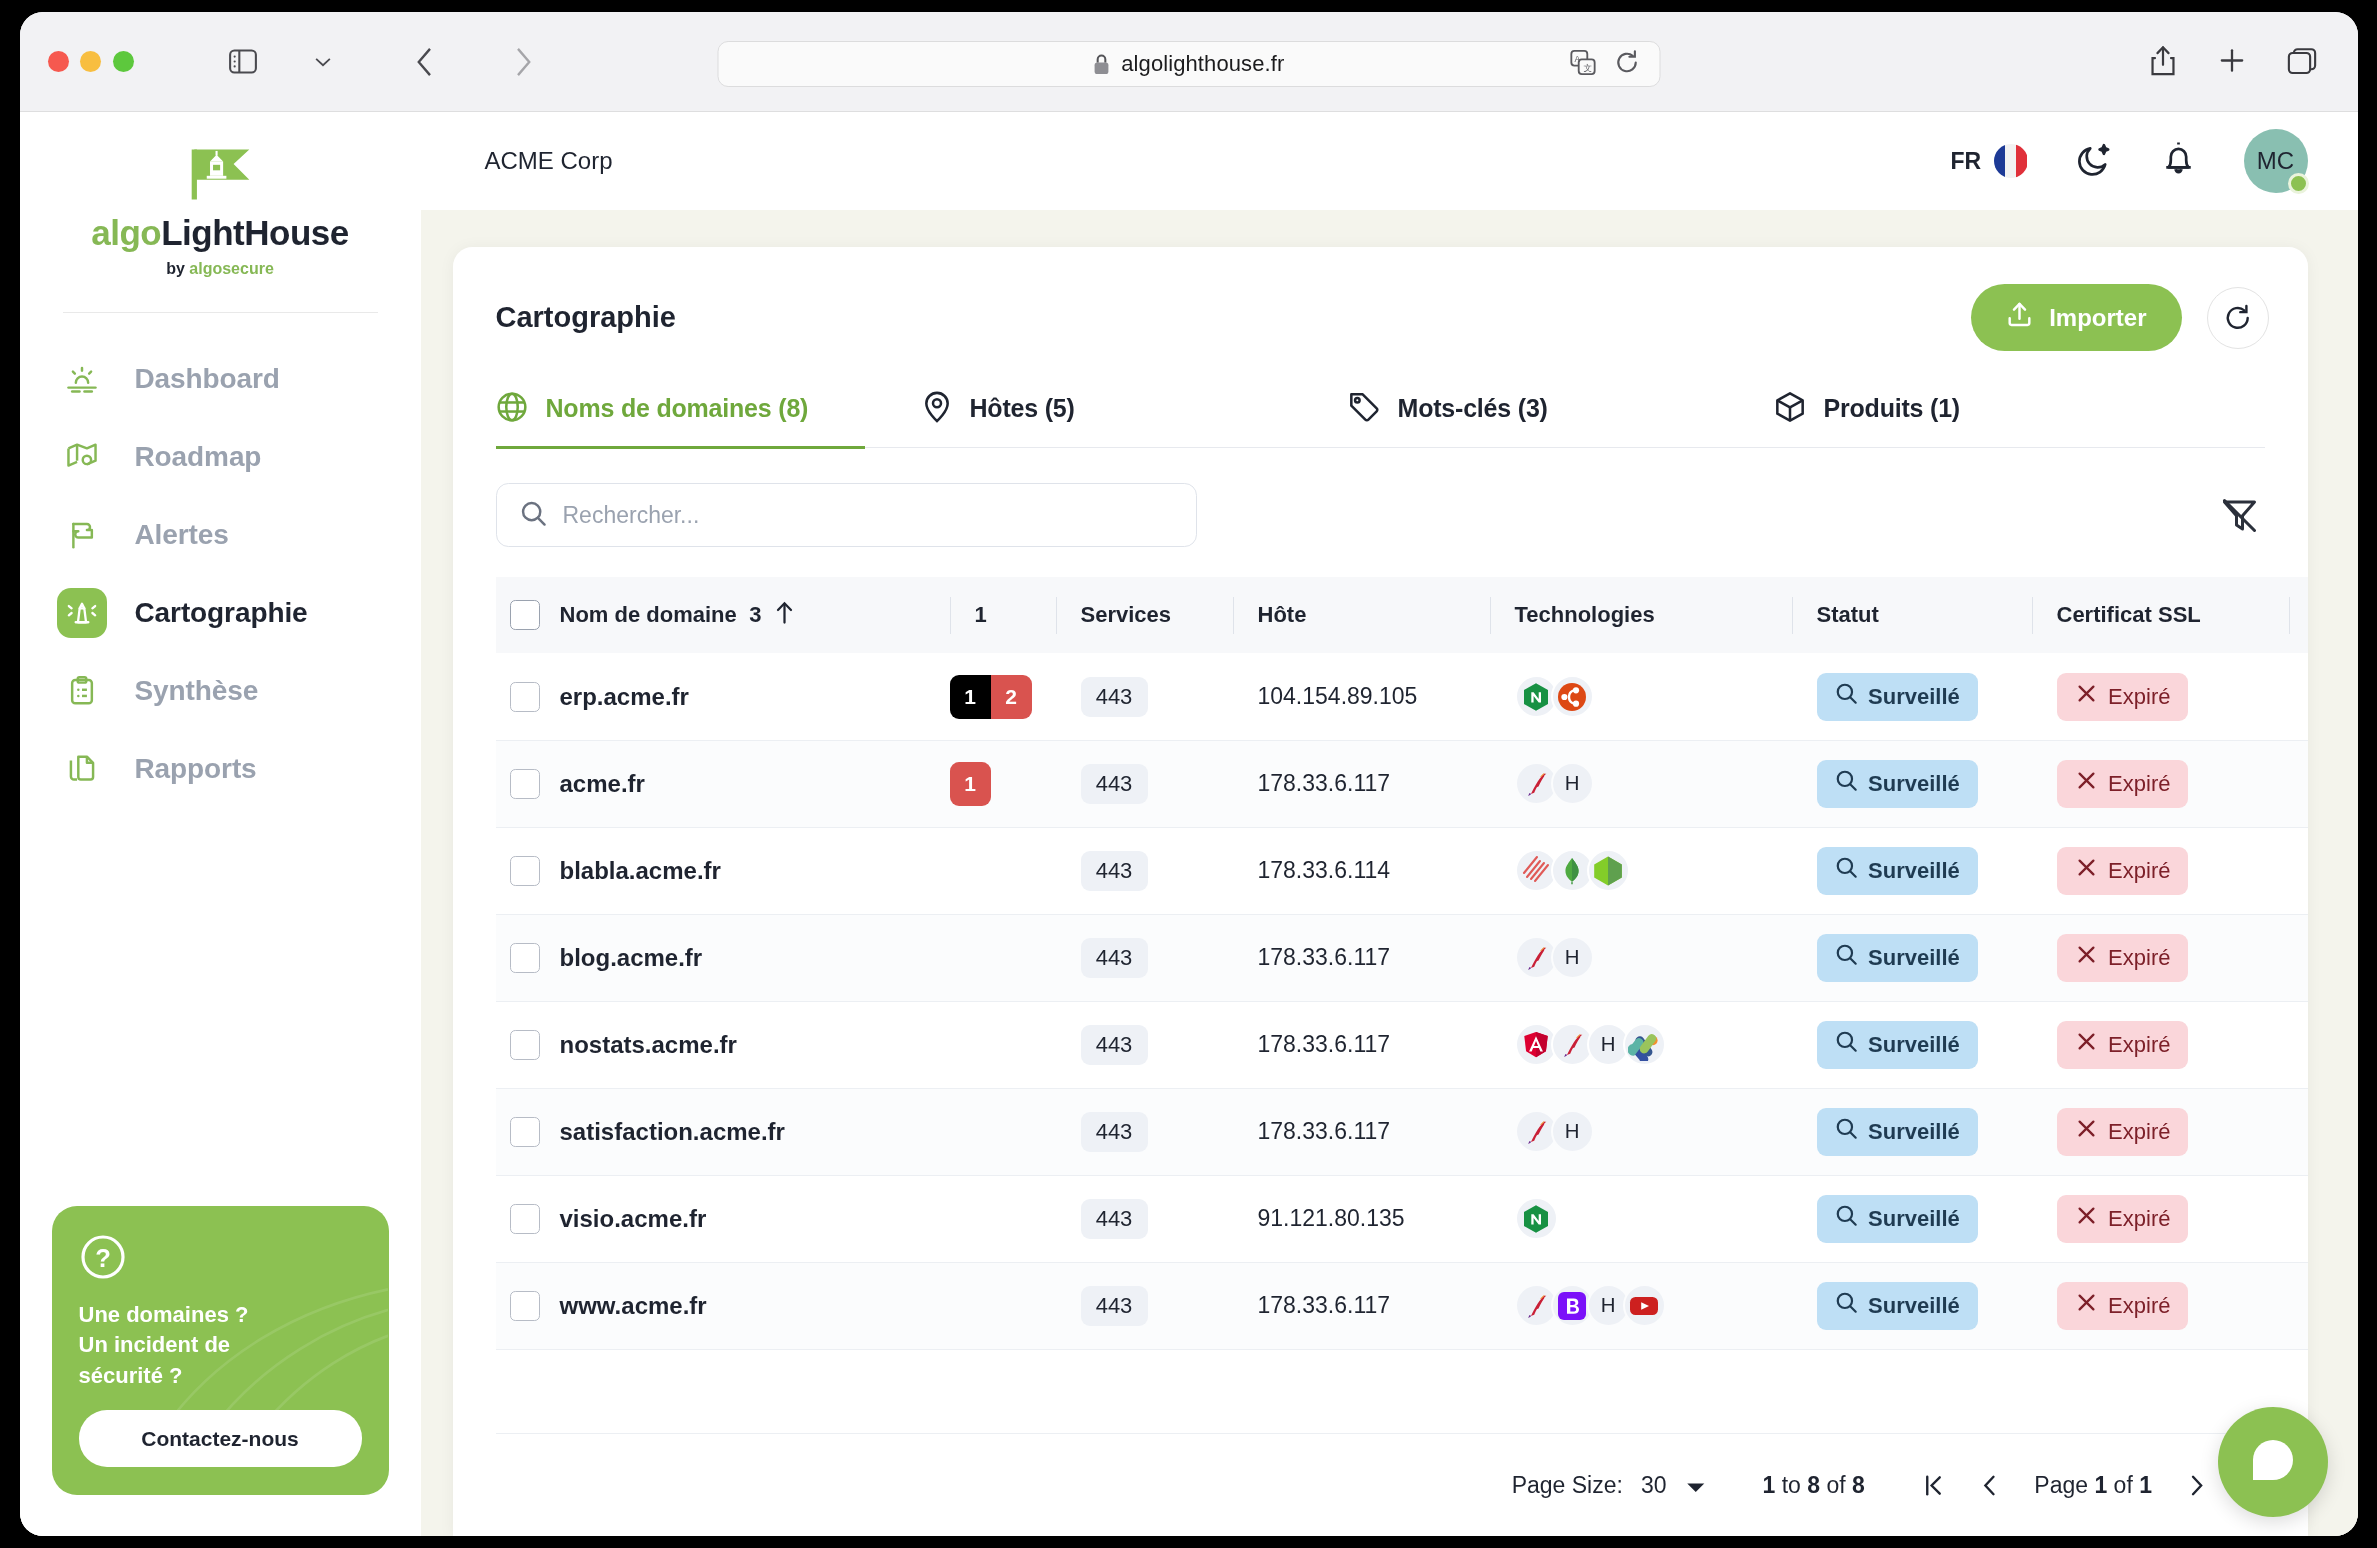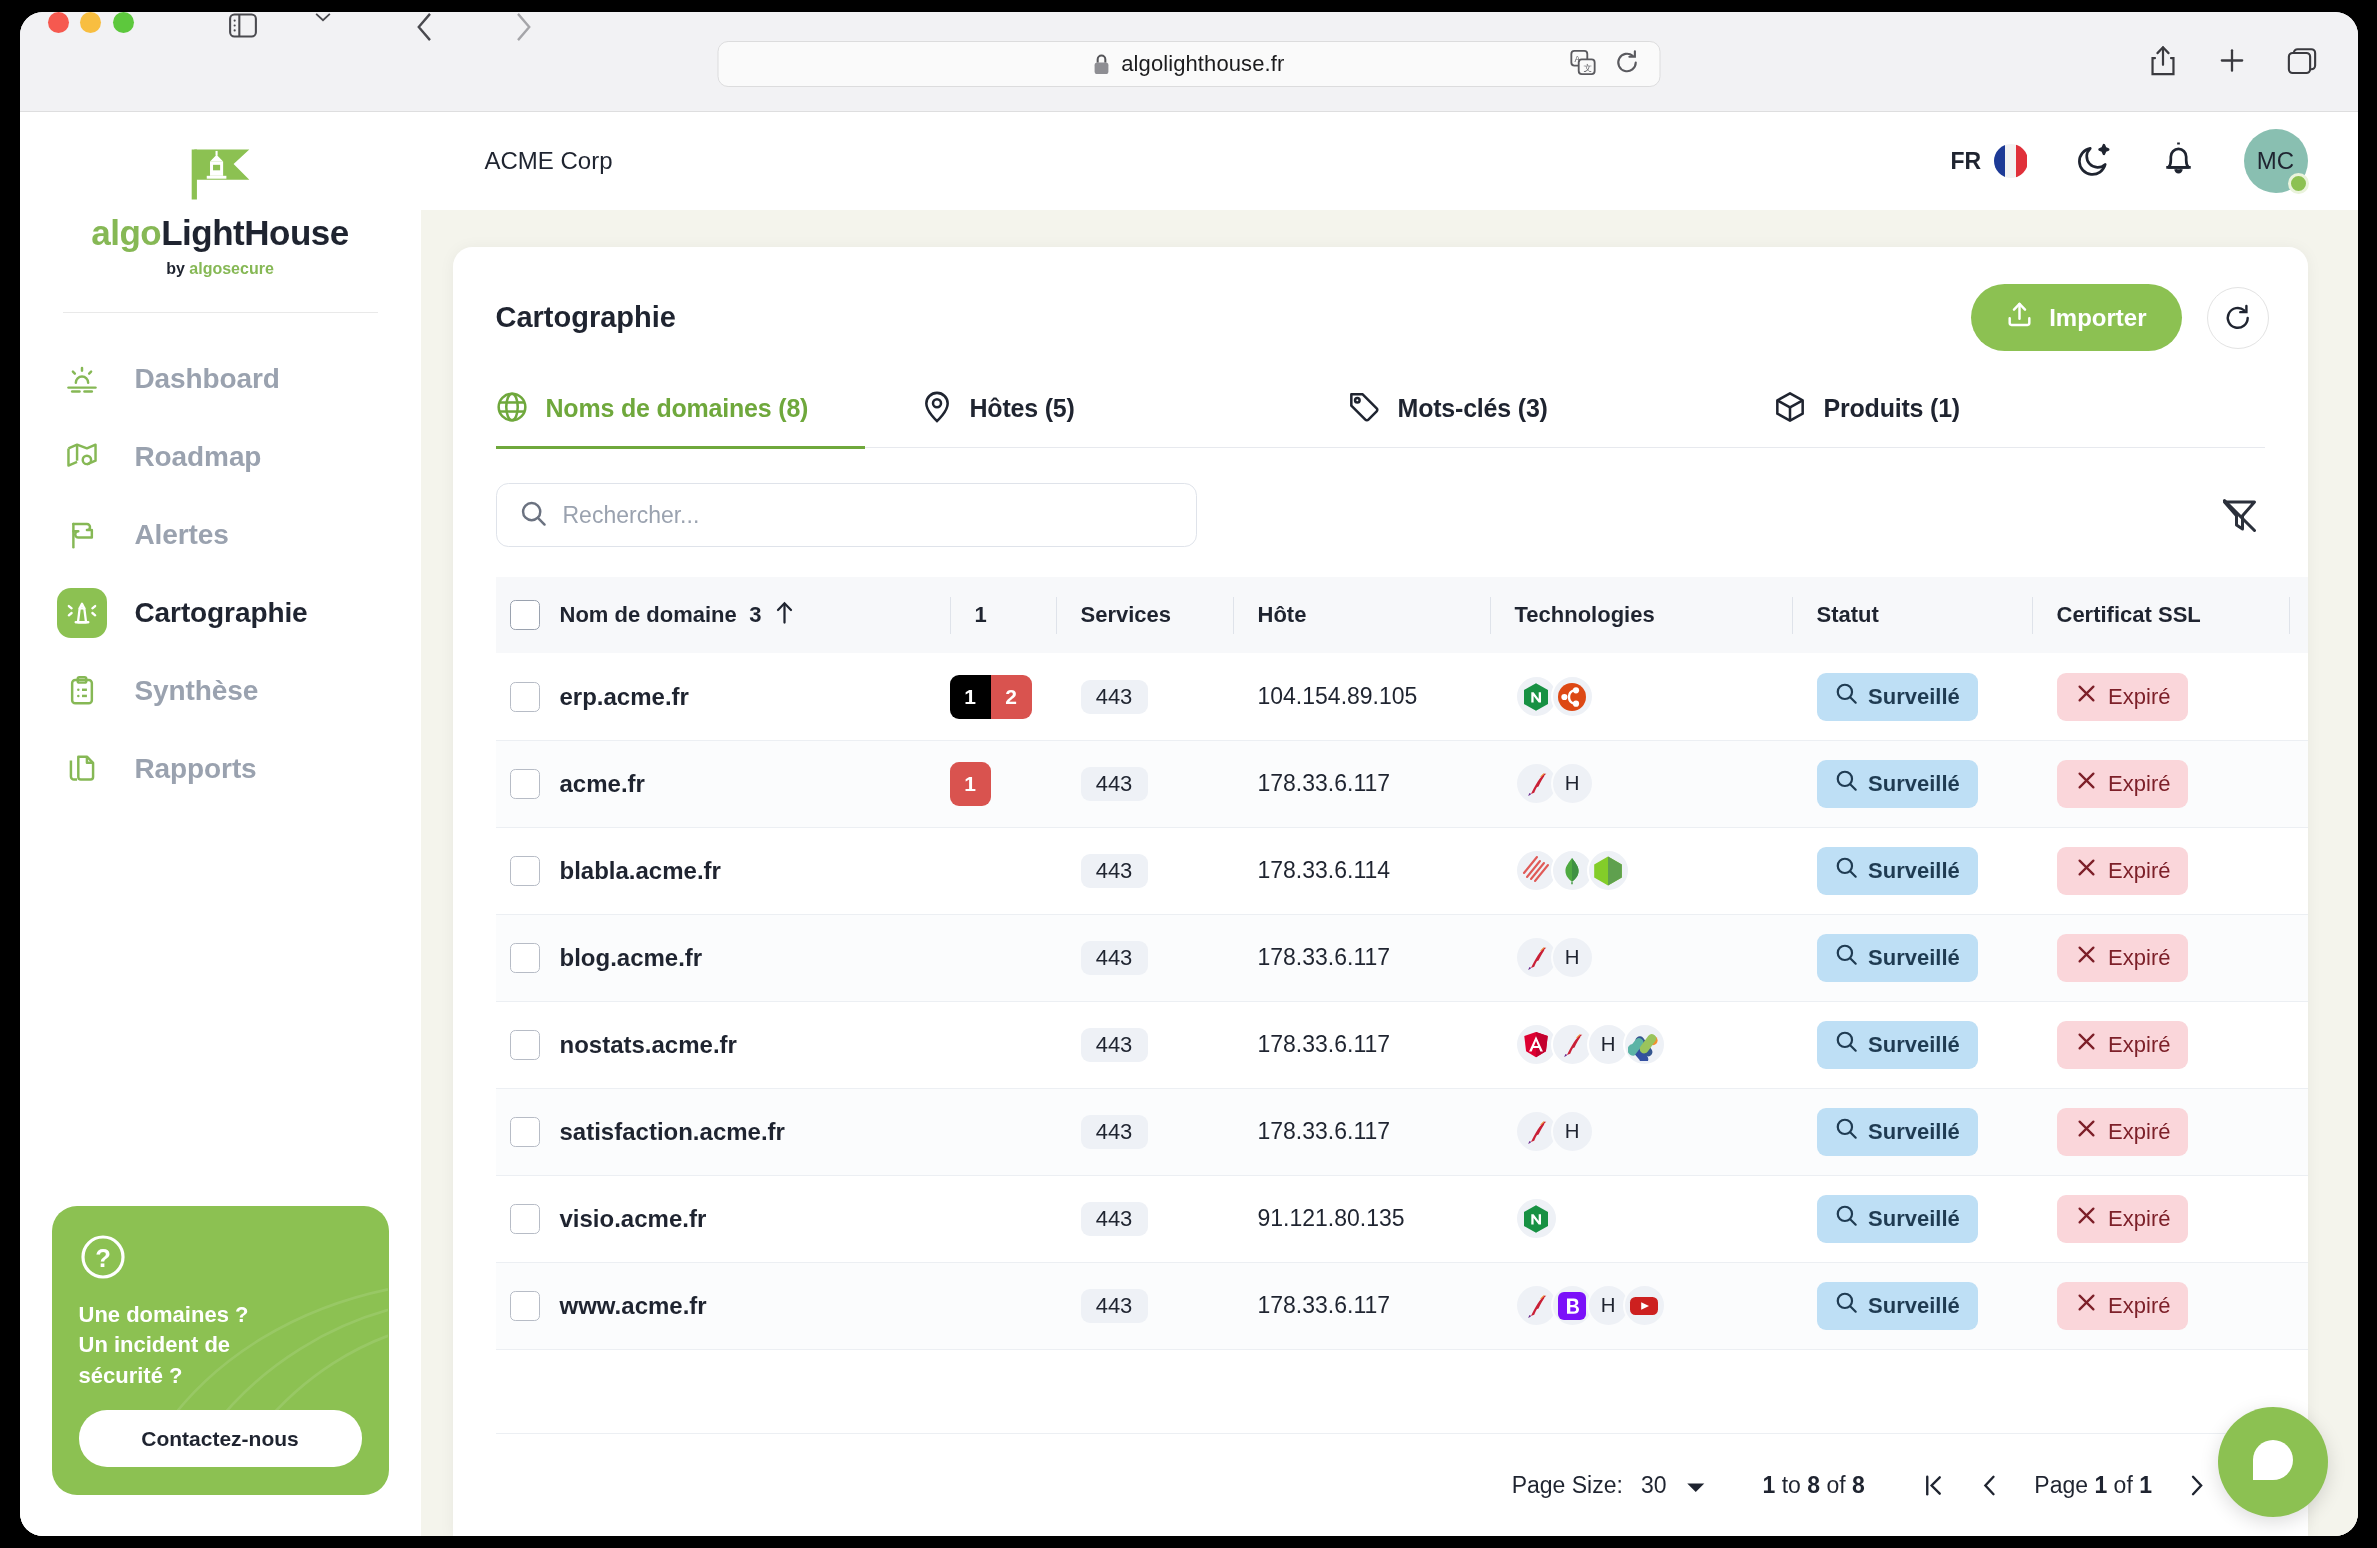--- a/index.html
+++ b/index.html
@@ -20,21 +20,21 @@
     overflow: hidden;
     box-shadow: 0 16px 53px rgba(0,0,0,.55);
   }
 
   
   #browser-toolbar {
     position: relative;
     height: 100px;
     background: #f2f2f4;
     border-bottom: 0.9px solid #dededf;
-    display: flex; align-items: flex-start; gap: 48px;
+    display: flex; align-items: center; gap: 48px;
   }
   .traffic-lights { display: flex; gap: 11.5px; margin-left: 28px; }
   .tl { width: 21px; height: 21px; border-radius: 50%; }
   .tl.red    { background: #f6594f; }
   .tl.yellow { background: #f8be40; }
   .tl.green  { background: #5dc83d; }
 
   .tb-icon { color: #4a4a4f; display: flex; align-items: center; justify-content: center; }
   #sidebar-toggle-button { margin-left: 46px; }
   #sidebar-toggle-chevron { margin-left: 9px; }
@@ -310,21 +310,21 @@
   .sev {
     min-width: 41px; height: 44px; padding: 0 9px;
     display: flex; align-items: center; justify-content: center;
     font-size: 21px; font-weight: 700; color: #fff;
   }
   .sev.critical { background: #000000; }
   .sev.high     { background: #d9534f; }
 
   .port-chip {
     background: #eef1f6; border-radius: 9px;
-    height: 34px; min-width: 67px; padding: 2px 14px;
+    height: 40px; min-width: 67px; padding: 2px 14px;
     display: flex; align-items: center; justify-content: center;
     font-size: 22px; color: #1f2430;
   }
   .tech-chip {
     width: 43px; height: 43px; border-radius: 50%;
     background: #eef1f6;
     display: flex; align-items: center; justify-content: center;
     margin-right: -7px;
     border: 2.7px solid #ffffff;
     font-size: 20.4px; font-weight: 400; color: #1f2430;

